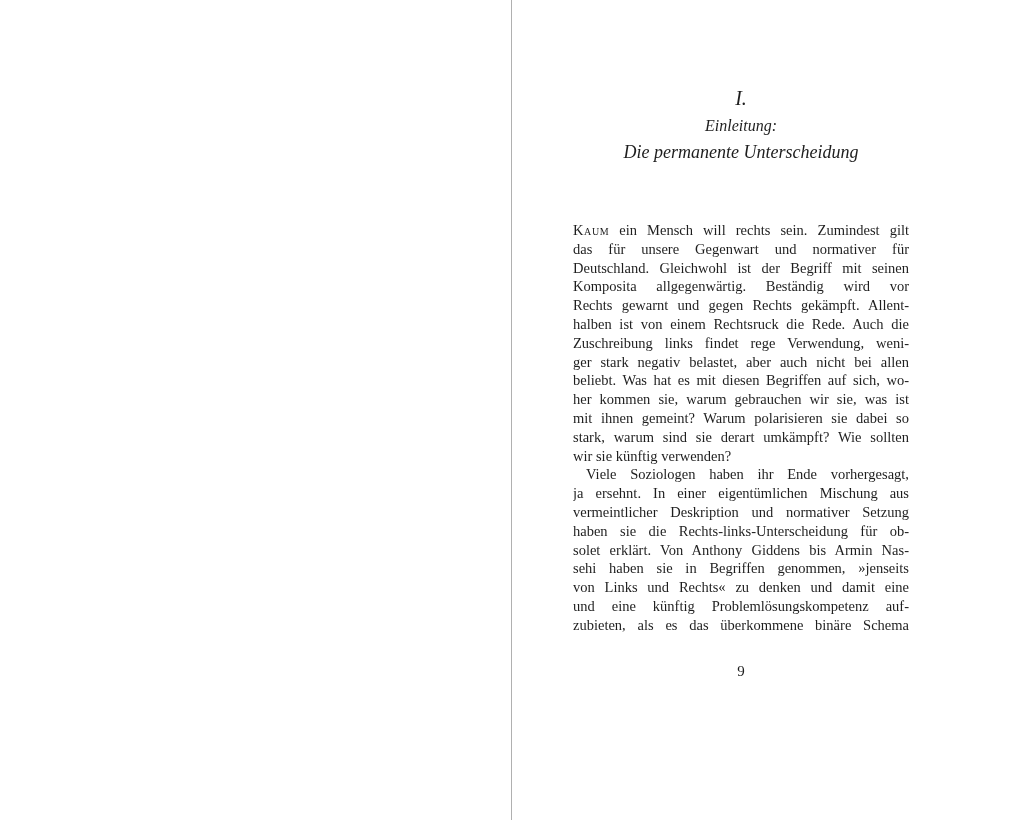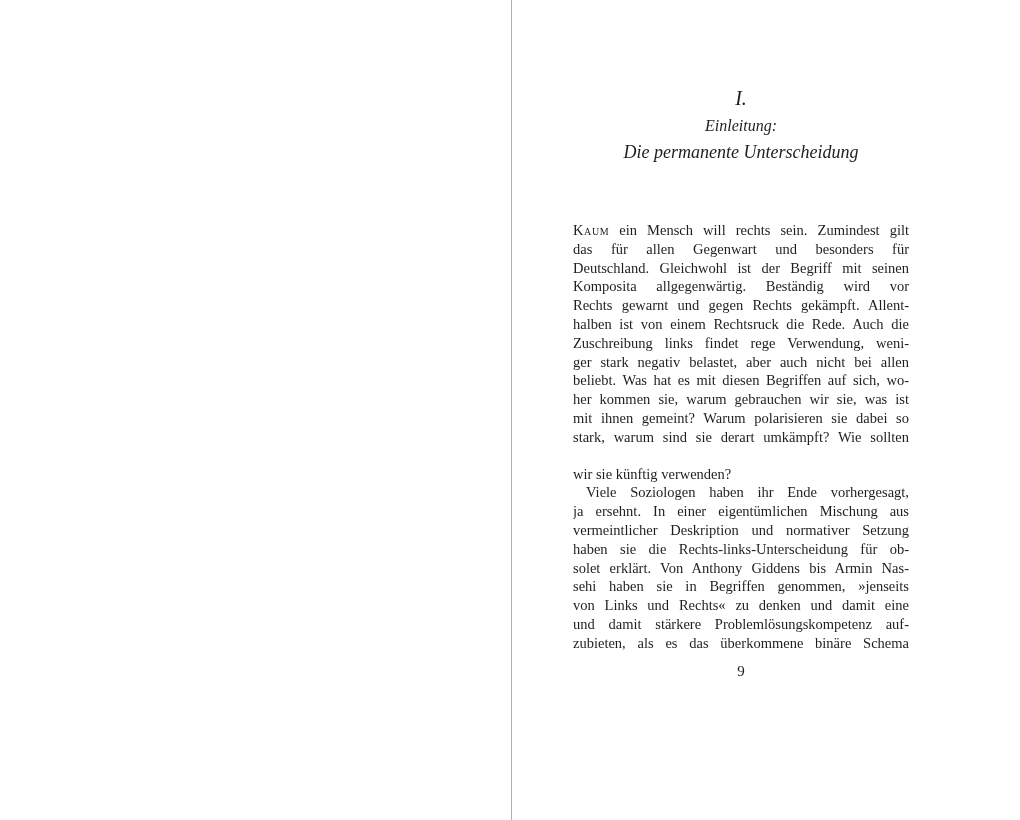--- a/index.html
+++ b/index.html
@@ -49,21 +49,21 @@
     font-size: 14.5px;
     line-height: 18.8px;
     letter-spacing: 0;
   }
   .line {
     text-align: justify;
     text-align-last: justify;
     overflow: hidden;
     white-space: normal;
   }
-  .line.no-just { text-align-last: left; margin-top: 18px; }
+  .line.no-just { text-align-last: left; }
   .line.indent  { text-indent: 13px; }
   .smallcaps {
     font-variant: small-caps;
     letter-spacing: 0.6px;
     margin-top: 7px;
   }
   .page-number {
     position: absolute;
     top: 663px; left: 0;
     width: 336px;
@@ -79,37 +79,37 @@
 
 <div class="right-page">
   <div class="heading">
     <div class="h-num">I.</div>
     <div class="h-sub">Einleitung:</div>
     <div class="h-title">Die permanente Unterscheidung</div>
   </div>
 
   <div class="body-text">
       <div class="line"><span class="smallcaps">Kaum</span> ein Mensch will rechts sein. Zumindest gilt</div>
-      <div class="line">das für allen Gegenwart und besonders für</div>
+      <div class="line">das für unsere Gegenwart und normativer für</div>
       <div class="line">Deutschland. Gleichwohl ist der Begriff mit seinen</div>
       <div class="line">Komposita allgegenwärtig. Beständig wird vor</div>
       <div class="line">Rechts gewarnt und gegen Rechts gekämpft. Allent-</div>
       <div class="line">halben ist von einem Rechtsruck die Rede. Auch die</div>
       <div class="line">Zuschreibung links findet rege Verwendung, weni-</div>
       <div class="line">ger stark negativ belastet, aber auch nicht bei allen</div>
       <div class="line">beliebt. Was hat es mit diesen Begriffen auf sich, wo-</div>
       <div class="line">her kommen sie, warum gebrauchen wir sie, was ist</div>
       <div class="line">mit ihnen gemeint? Warum polarisieren sie dabei so</div>
       <div class="line">stark, warum sind sie derart umkämpft? Wie sollten</div>
       <div class="line no-just">wir sie künftig verwenden?</div>
       <div class="line indent">Viele Soziologen haben ihr Ende vorhergesagt,</div>
       <div class="line">ja ersehnt. In einer eigentümlichen Mischung aus</div>
       <div class="line">vermeintlicher Deskription und normativer Setzung</div>
       <div class="line">haben sie die Rechts-links-Unterscheidung für ob-</div>
       <div class="line">solet erklärt. Von Anthony Giddens bis Armin Nas-</div>
       <div class="line">sehi haben sie in Begriffen genommen, »jenseits</div>
       <div class="line">von Links und Rechts« zu denken und damit eine</div>
-      <div class="line">und damit stärkere Problemlösungskompetenz auf-</div>
+      <div class="line">und eine künftig Problemlösungskompetenz auf-</div>
       <div class="line">zubieten, als es das überkommene binäre Schema</div>
     </div>
 
   <div class="page-number">9</div>
 </div>
 
 </body></html>

